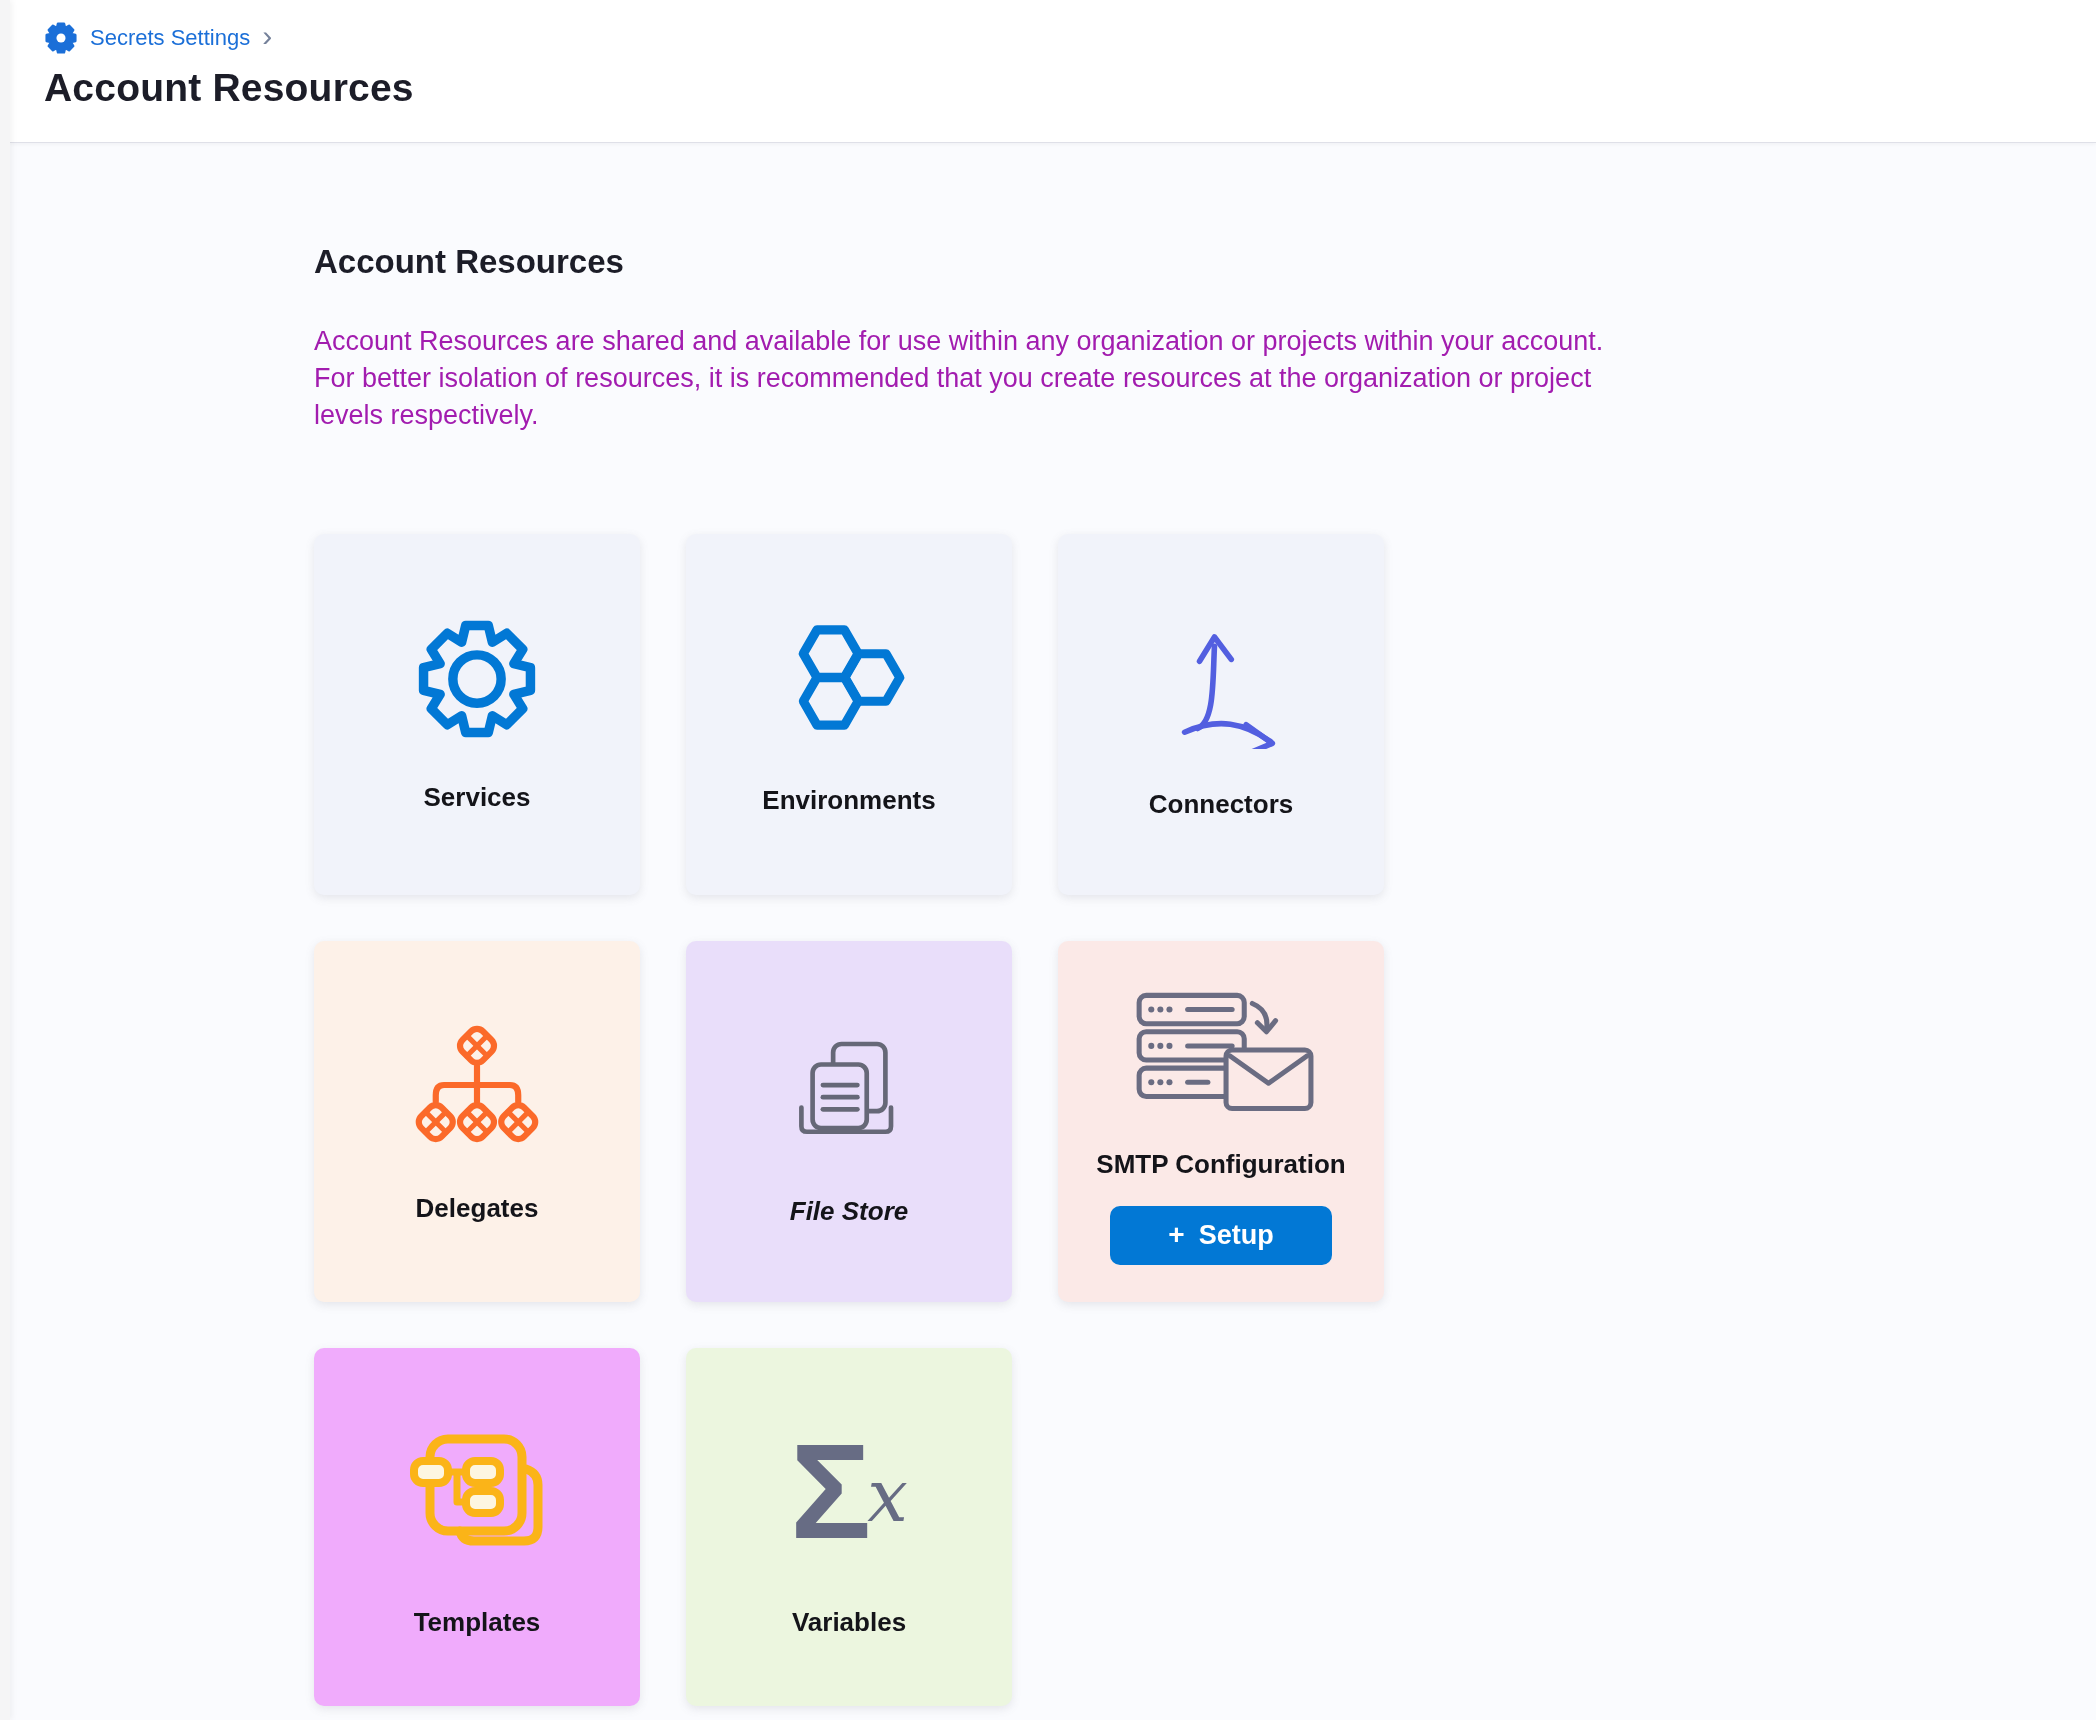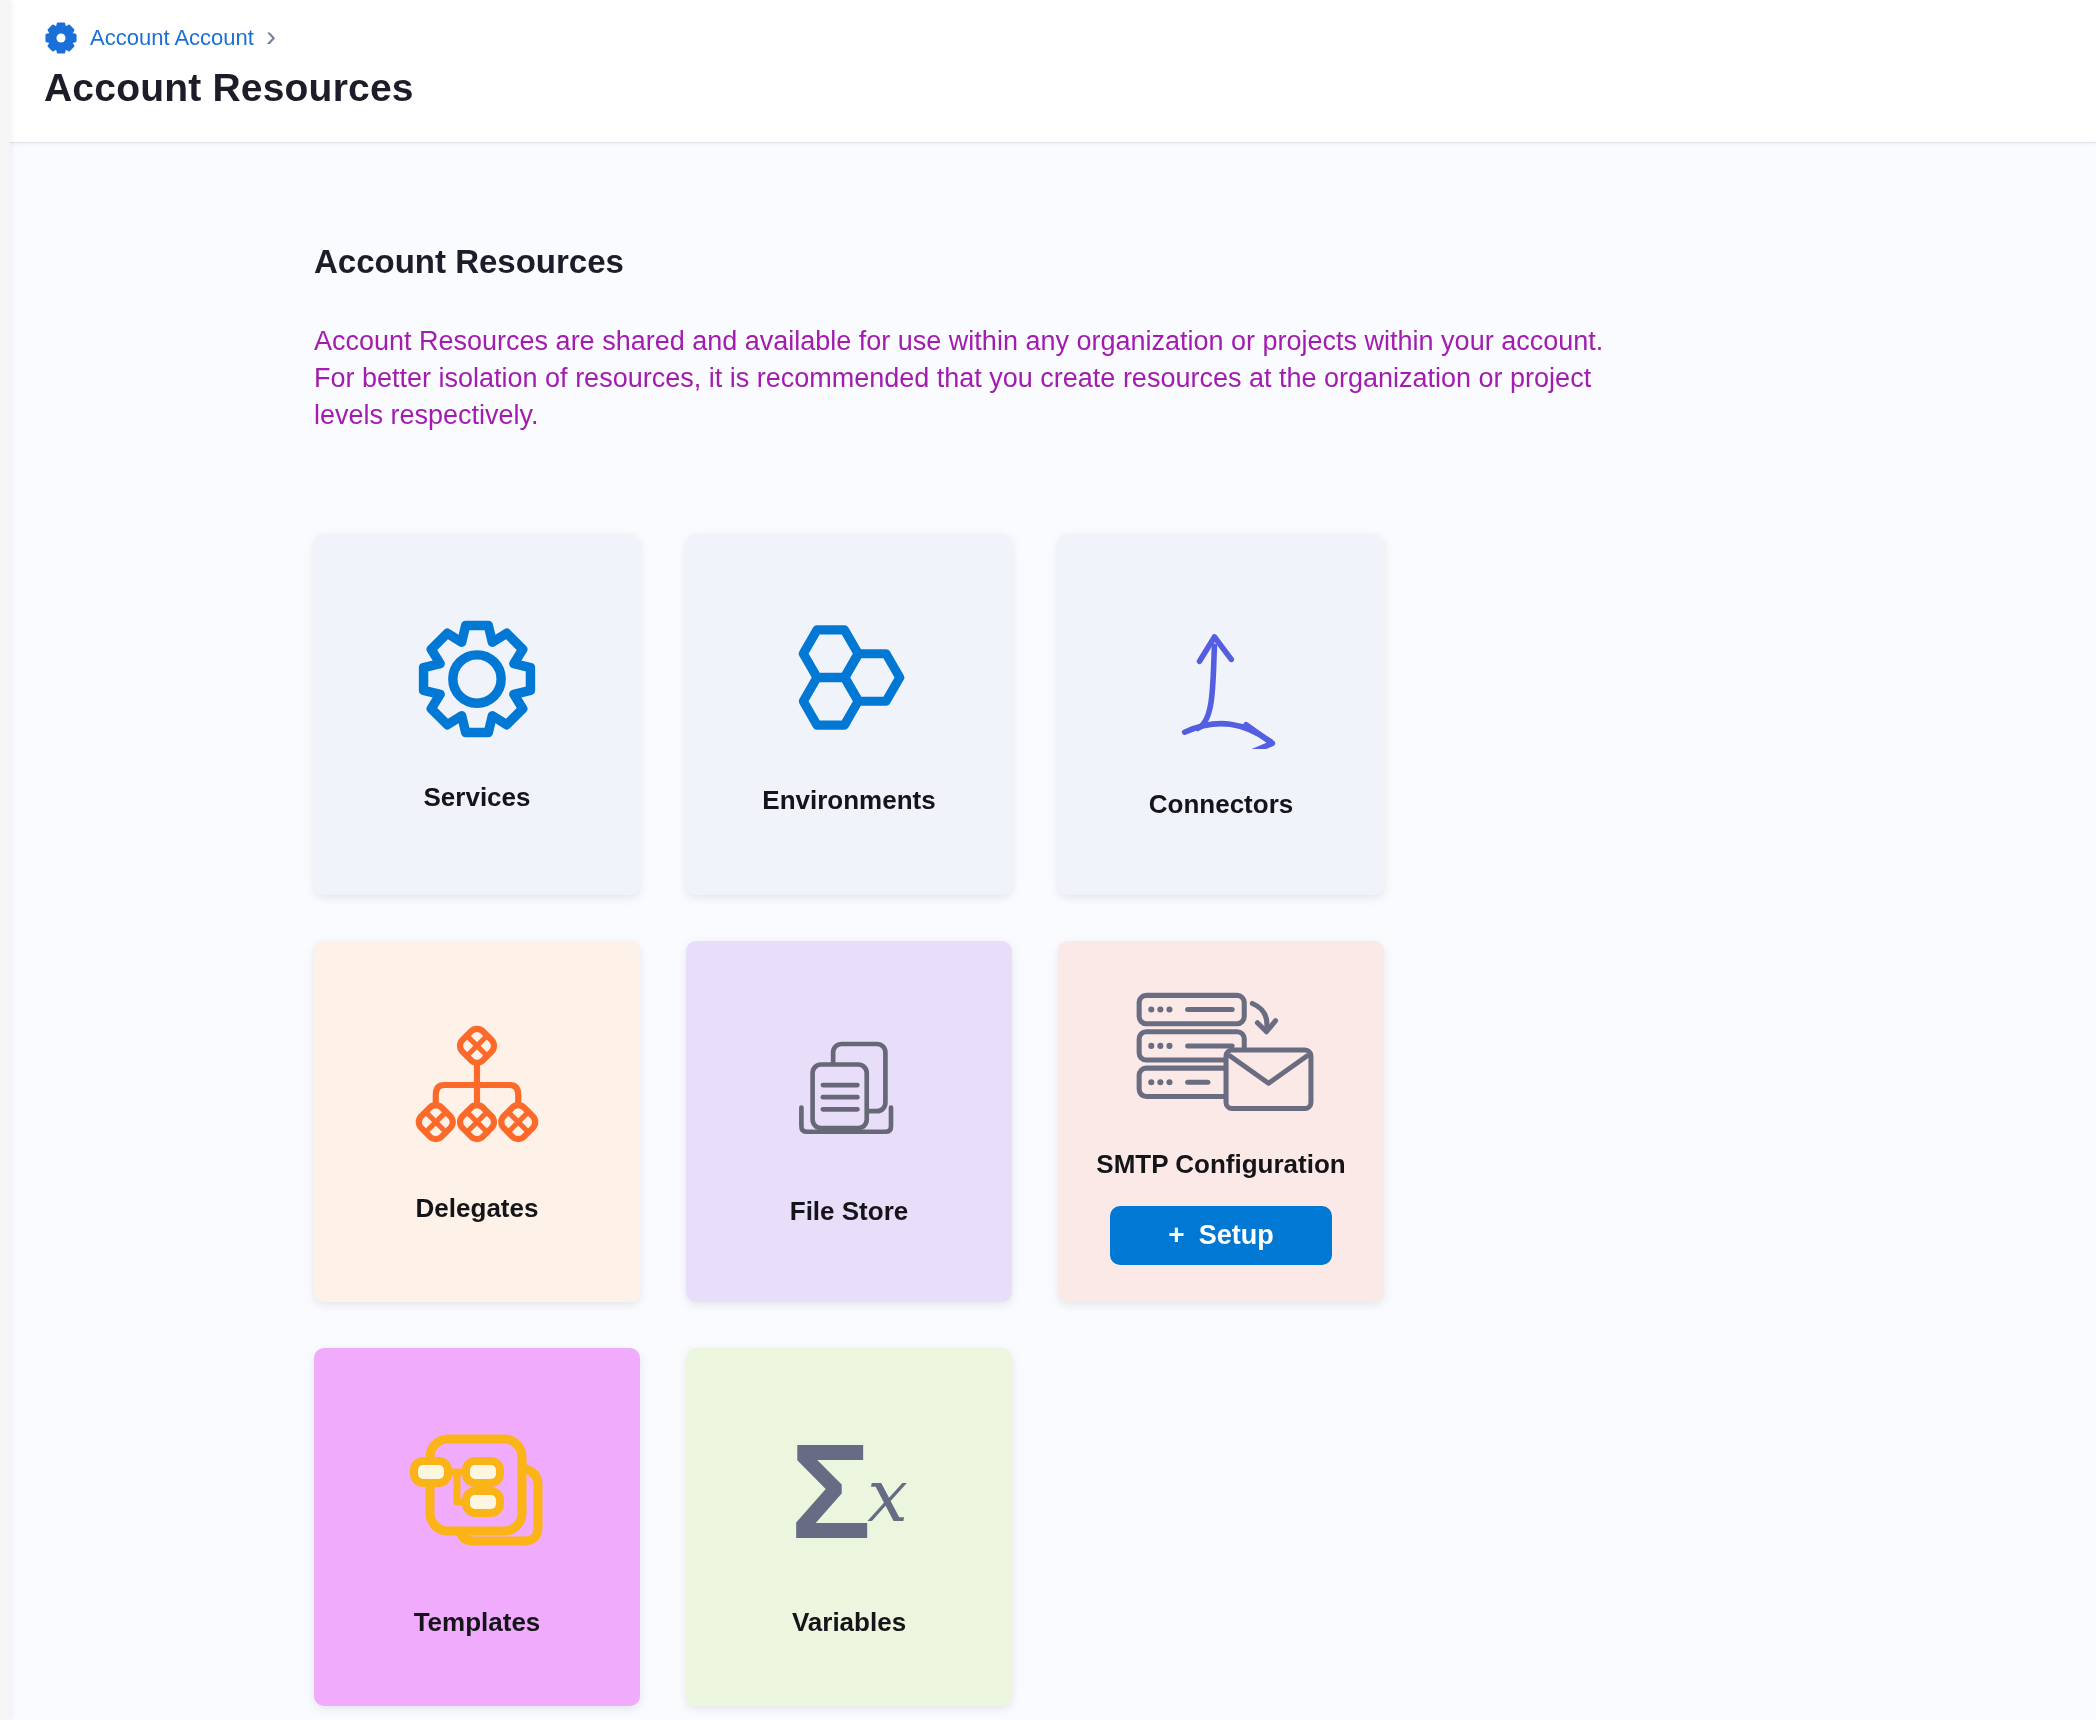--- a/index.html
+++ b/index.html
@@ -63,21 +63,21 @@
     display:flex;flex-direction:column;align-items:center;justify-content:center;
     cursor:pointer;
   }
   .card-label{
     margin-top:40px;
     font-size:26px;font-weight:600;color:#141419;text-align:center;
   }
   .c-indigo{background:#f1f3fa;}
   .c-peach{background:#fdf1e8;}
   .c-cyan{background:#d3fcfe;}
-  .c-lavender{background:#e9defa;}
+  .c-lavender{background:#e9defa;font-style:italic;}
   .c-pink{background:#fbe9e7;}
   .c-yellow{background:#f0abfc;}
   .c-green{background:#ecf6df;}
   .c-pink .card-label{margin-top:18px;}
   .setup-btn{
     margin-top:26px;
     border:none;outline:none;cursor:pointer;
     background:#0278d5;color:#ffffff;
     font-family:"Liberation Sans", sans-serif;
     font-size:27px;font-weight:600;
@@ -98,21 +98,21 @@
 <body>
 
 <div class="left-strip"></div>
 
 <header>
   <div class="crumbs">
     <svg width="34" height="34" viewBox="0 0 120 120">
       <path d="M95.1,45.4 L110.9,49.2 L110.9,70.8 L95.1,74.6 L103.6,88.3 L88.3,103.6 L74.6,95.1 L70.8,110.9 L49.2,110.9 L45.4,95.1 L31.7,103.6 L16.4,88.3 L24.9,74.6 L9.1,70.8 L9.1,49.2 L24.9,45.4 L16.4,31.7 L31.7,16.4 L45.4,24.9 L49.2,9.1 L70.8,9.1 L74.6,24.9 L88.3,16.4 L103.6,31.7 Z" fill="#1b6fd8" stroke="#1b6fd8" stroke-width="8" stroke-linejoin="round"></path>
       <circle cx="60" cy="60" r="16" fill="#ffffff"></circle>
     </svg>
-    <a class="crumb-link">Account Account</a>
+    <a class="crumb-link">Secrets Settings</a>
     <span class="chev">›</span>
   </div>
   <h1>Account Resources</h1>
 </header>
 
 <div class="content">
   <h2 class="section-heading">Account Resources</h2>
   <div class="desc">
     <div>Account Resources are shared and available for use within any organization or projects within your account.</div>
     <div>For better isolation of resources, it is recommended that you create resources at the organization or project</div>

